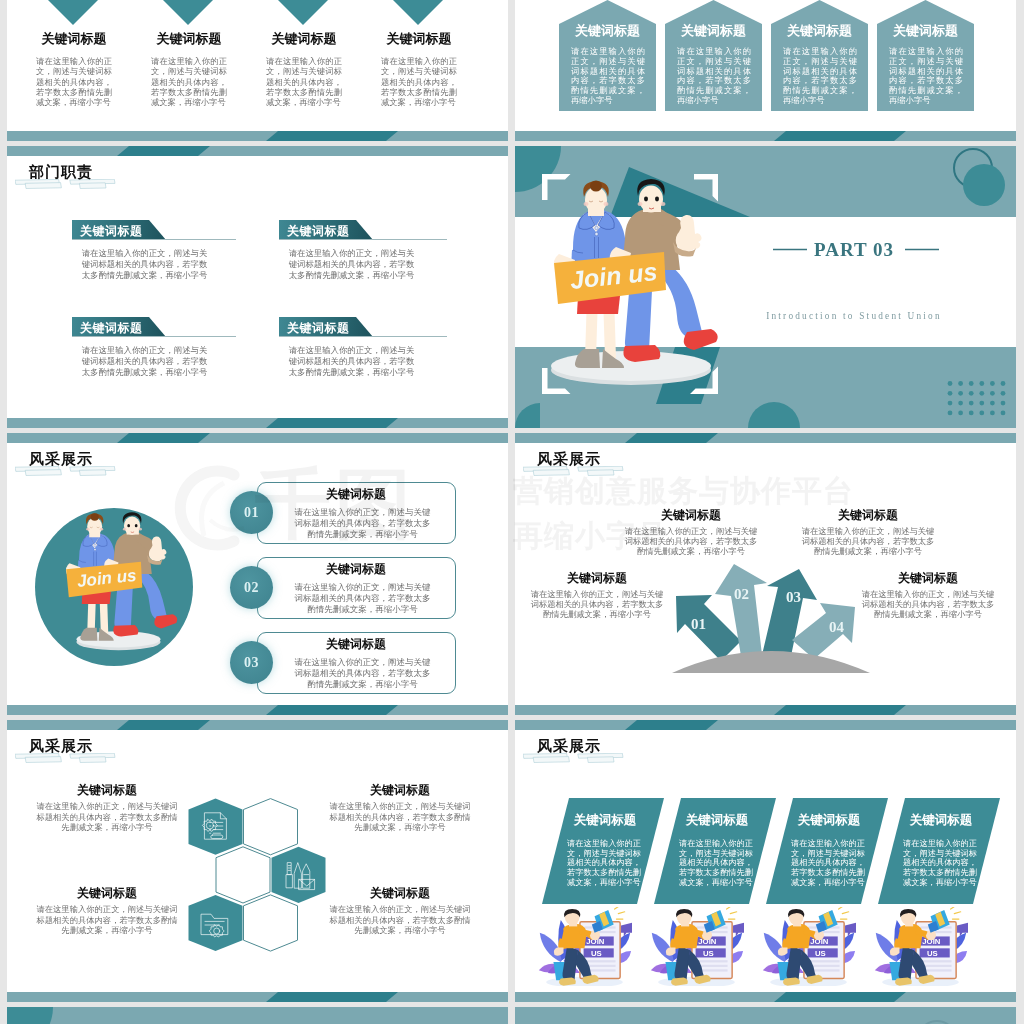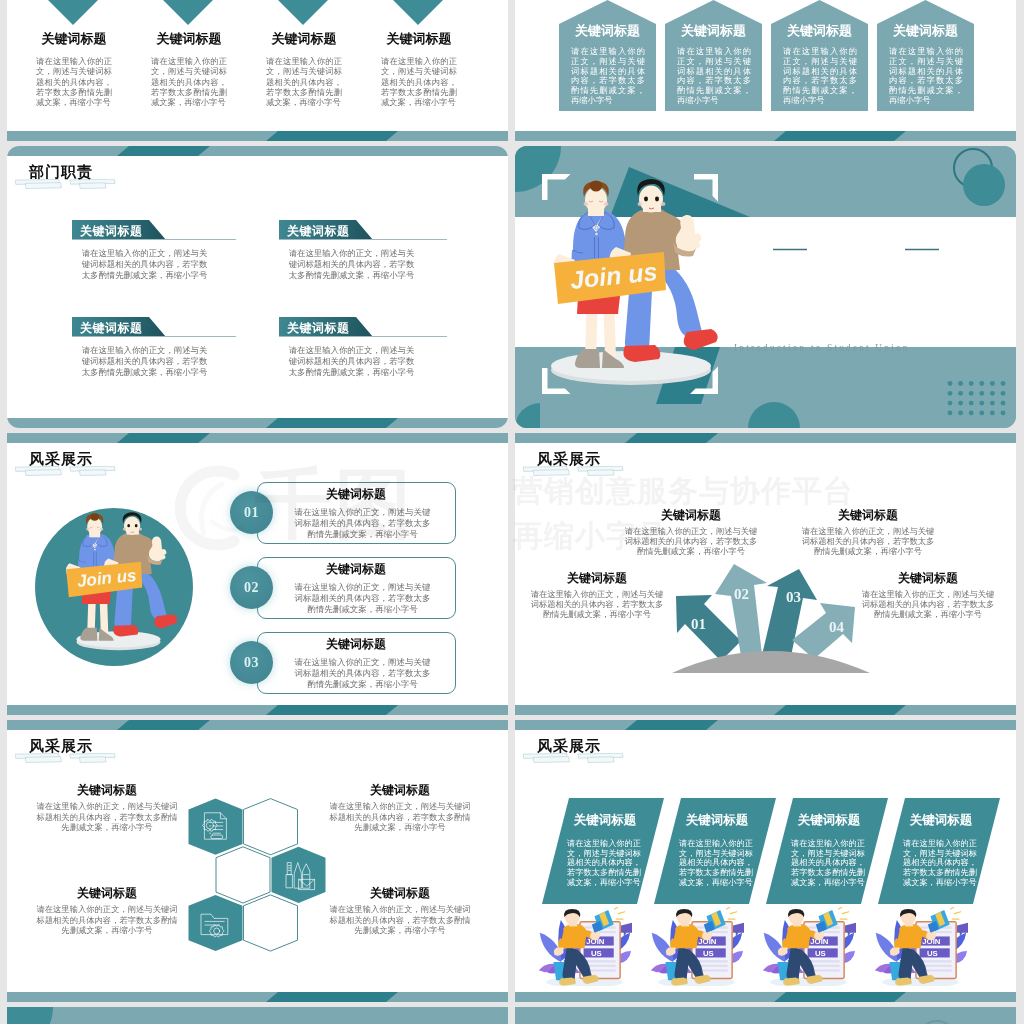--- a/index.html
+++ b/index.html
@@ -1,21 +1,21 @@
 <!DOCTYPE html>
 <html><head>
 <meta charset="utf-8">
 <style>
   html,body{margin:0;padding:0;}
   body{width:1024px;height:1024px;background:#e6e6e6;overflow:hidden;
        font-family:"Liberation Sans",sans-serif;}
   .page{position:absolute;left:0;top:0;width:1024px;height:1024px;overflow:hidden;background:#e6e6e6;}
   .slide{position:absolute;width:501px;height:282px;background:#fff;overflow:hidden;}
   .col-l{left:7px;} .col-r{left:515px;}
-  .r1{top:-141px;} .r2{top:146px;border-radius:12px;} .r3{top:433px;} .r4{top:720px;} .r5{top:1007px;}
+  .r1{top:-141px;} .r2{top:146px;} .r3{top:433px;} .r4{top:720px;} .r5{top:1007px;}
 
   .band{position:absolute;left:0;width:501px;height:10px;background:#7ba8b1;}
   .band.top{top:0;} .band.bot{bottom:0;}
   .band-para{position:absolute;top:0;height:10px;background:#2d7f8c;}
   .kw{font-weight:700;color:#111;font-family:"Liberation Serif",serif;}
   .bd{color:#6f6f6f;font-family:"Liberation Serif",serif;}
   .wmlayer{position:absolute;left:0;top:0;width:1024px;height:1024px;z-index:40;pointer-events:none;mix-blend-mode:multiply;opacity:.55;}
   .wmtext{position:absolute;color:#e9e9e9;font-weight:700;font-family:"Liberation Sans",sans-serif;
           line-height:1;white-space:nowrap;}
   .wm-logo{left:255px;top:466px;font-size:76px;letter-spacing:4px;}
@@ -53,23 +53,23 @@
          color:#6f6f6f;text-align:center;font-family:"Liberation Serif",serif;}
 
   
   .s4{background:#7ba8b1;}
   .s4-part{position:absolute;left:219px;top:94px;width:240px;text-align:center;
            color:#3a757f;font-size:19px;letter-spacing:1px;font-weight:700;
            font-family:"Liberation Serif",serif;line-height:1;}
   .s4-h{position:absolute;left:219px;top:129px;width:240px;text-align:center;
         color:#3a757f;font-size:27px;font-weight:700;letter-spacing:2.5px;
         font-family:"Liberation Serif",serif;line-height:1;}
-  .s4-sub{position:absolute;left:219px;top:166px;width:240px;
+  .s4-sub{position:absolute;left:219px;top:166px;width:240px;text-align:center;
           color:#7f9ba0;font-size:9.3px;letter-spacing:2.2px;
-          font-family:"Liberation Serif",serif;line-height:1;margin-top:32px;}
+          font-family:"Liberation Serif",serif;line-height:1;}
 
   
   .s5-box{position:absolute;left:250px;width:197px;height:60px;border:1px solid #4e8a92;
           border-radius:9px;background:#fff;}
   .s5-num{position:absolute;width:43px;height:43px;border-radius:50%;
           background:radial-gradient(circle at 42% 36%,#4e95a0,#3e828e);
           color:#dbf0f2;font-size:14px;font-weight:700;text-align:center;line-height:43px;
           font-family:"Liberation Serif",serif;letter-spacing:.5px;
           box-shadow:0 0 9px rgba(120,190,200,.5);}
   .s5-t{position:absolute;left:23px;top:5px;width:150px;text-align:center;font-size:12px;
@@ -304,20 +304,21 @@
     <ellipse cx="125" cy="58" rx="2.5" ry="2" fill="#f6c9c0" opacity="0.8"></ellipse>
     <ellipse cx="148" cy="58" rx="2.5" ry="2" fill="#f6c9c0" opacity="0.8"></ellipse>
 
     <path d="M44 108 Q36 114 40 124 Q46 132 57 128 L60 114 Z" fill="#fdeedc"></path>
     <path d="M101 101 Q92 107 96 117 Q102 125 113 121 L116 107 Z" fill="#fdeedc"></path>
 
     <path d="M39 117 L149 106 L151 144 L43 158 Z" fill="#f5b13c"></path>
     <text x="56" y="143" transform="rotate(-6 56 143)" fill="#f3f8f6" font-family="'Liberation Sans',sans-serif" font-size="25" font-weight="700" font-style="italic">Join us</text>
   </svg>
 
+  <div class="s4-part">PART  03</div>
   <svg style="position:absolute;left:258px;top:102px" width="166" height="3">
     <line x1="0" y1="1.5" x2="34" y2="1.5" stroke="#3a757f" stroke-width="1.3"></line>
     <line x1="132" y1="1.5" x2="166" y2="1.5" stroke="#3a757f" stroke-width="1.3"></line>
   </svg>
   <div class="s4-sub">Introduction to Student Union</div>
 </div>
 
 <div class="slide col-l r3">
   <div class="band top">
     <div class="band-para" style="left:110px;width:93px;clip-path:polygon(12px 0,100% 0,calc(100% - 12px) 100%,0 100%)"></div>

